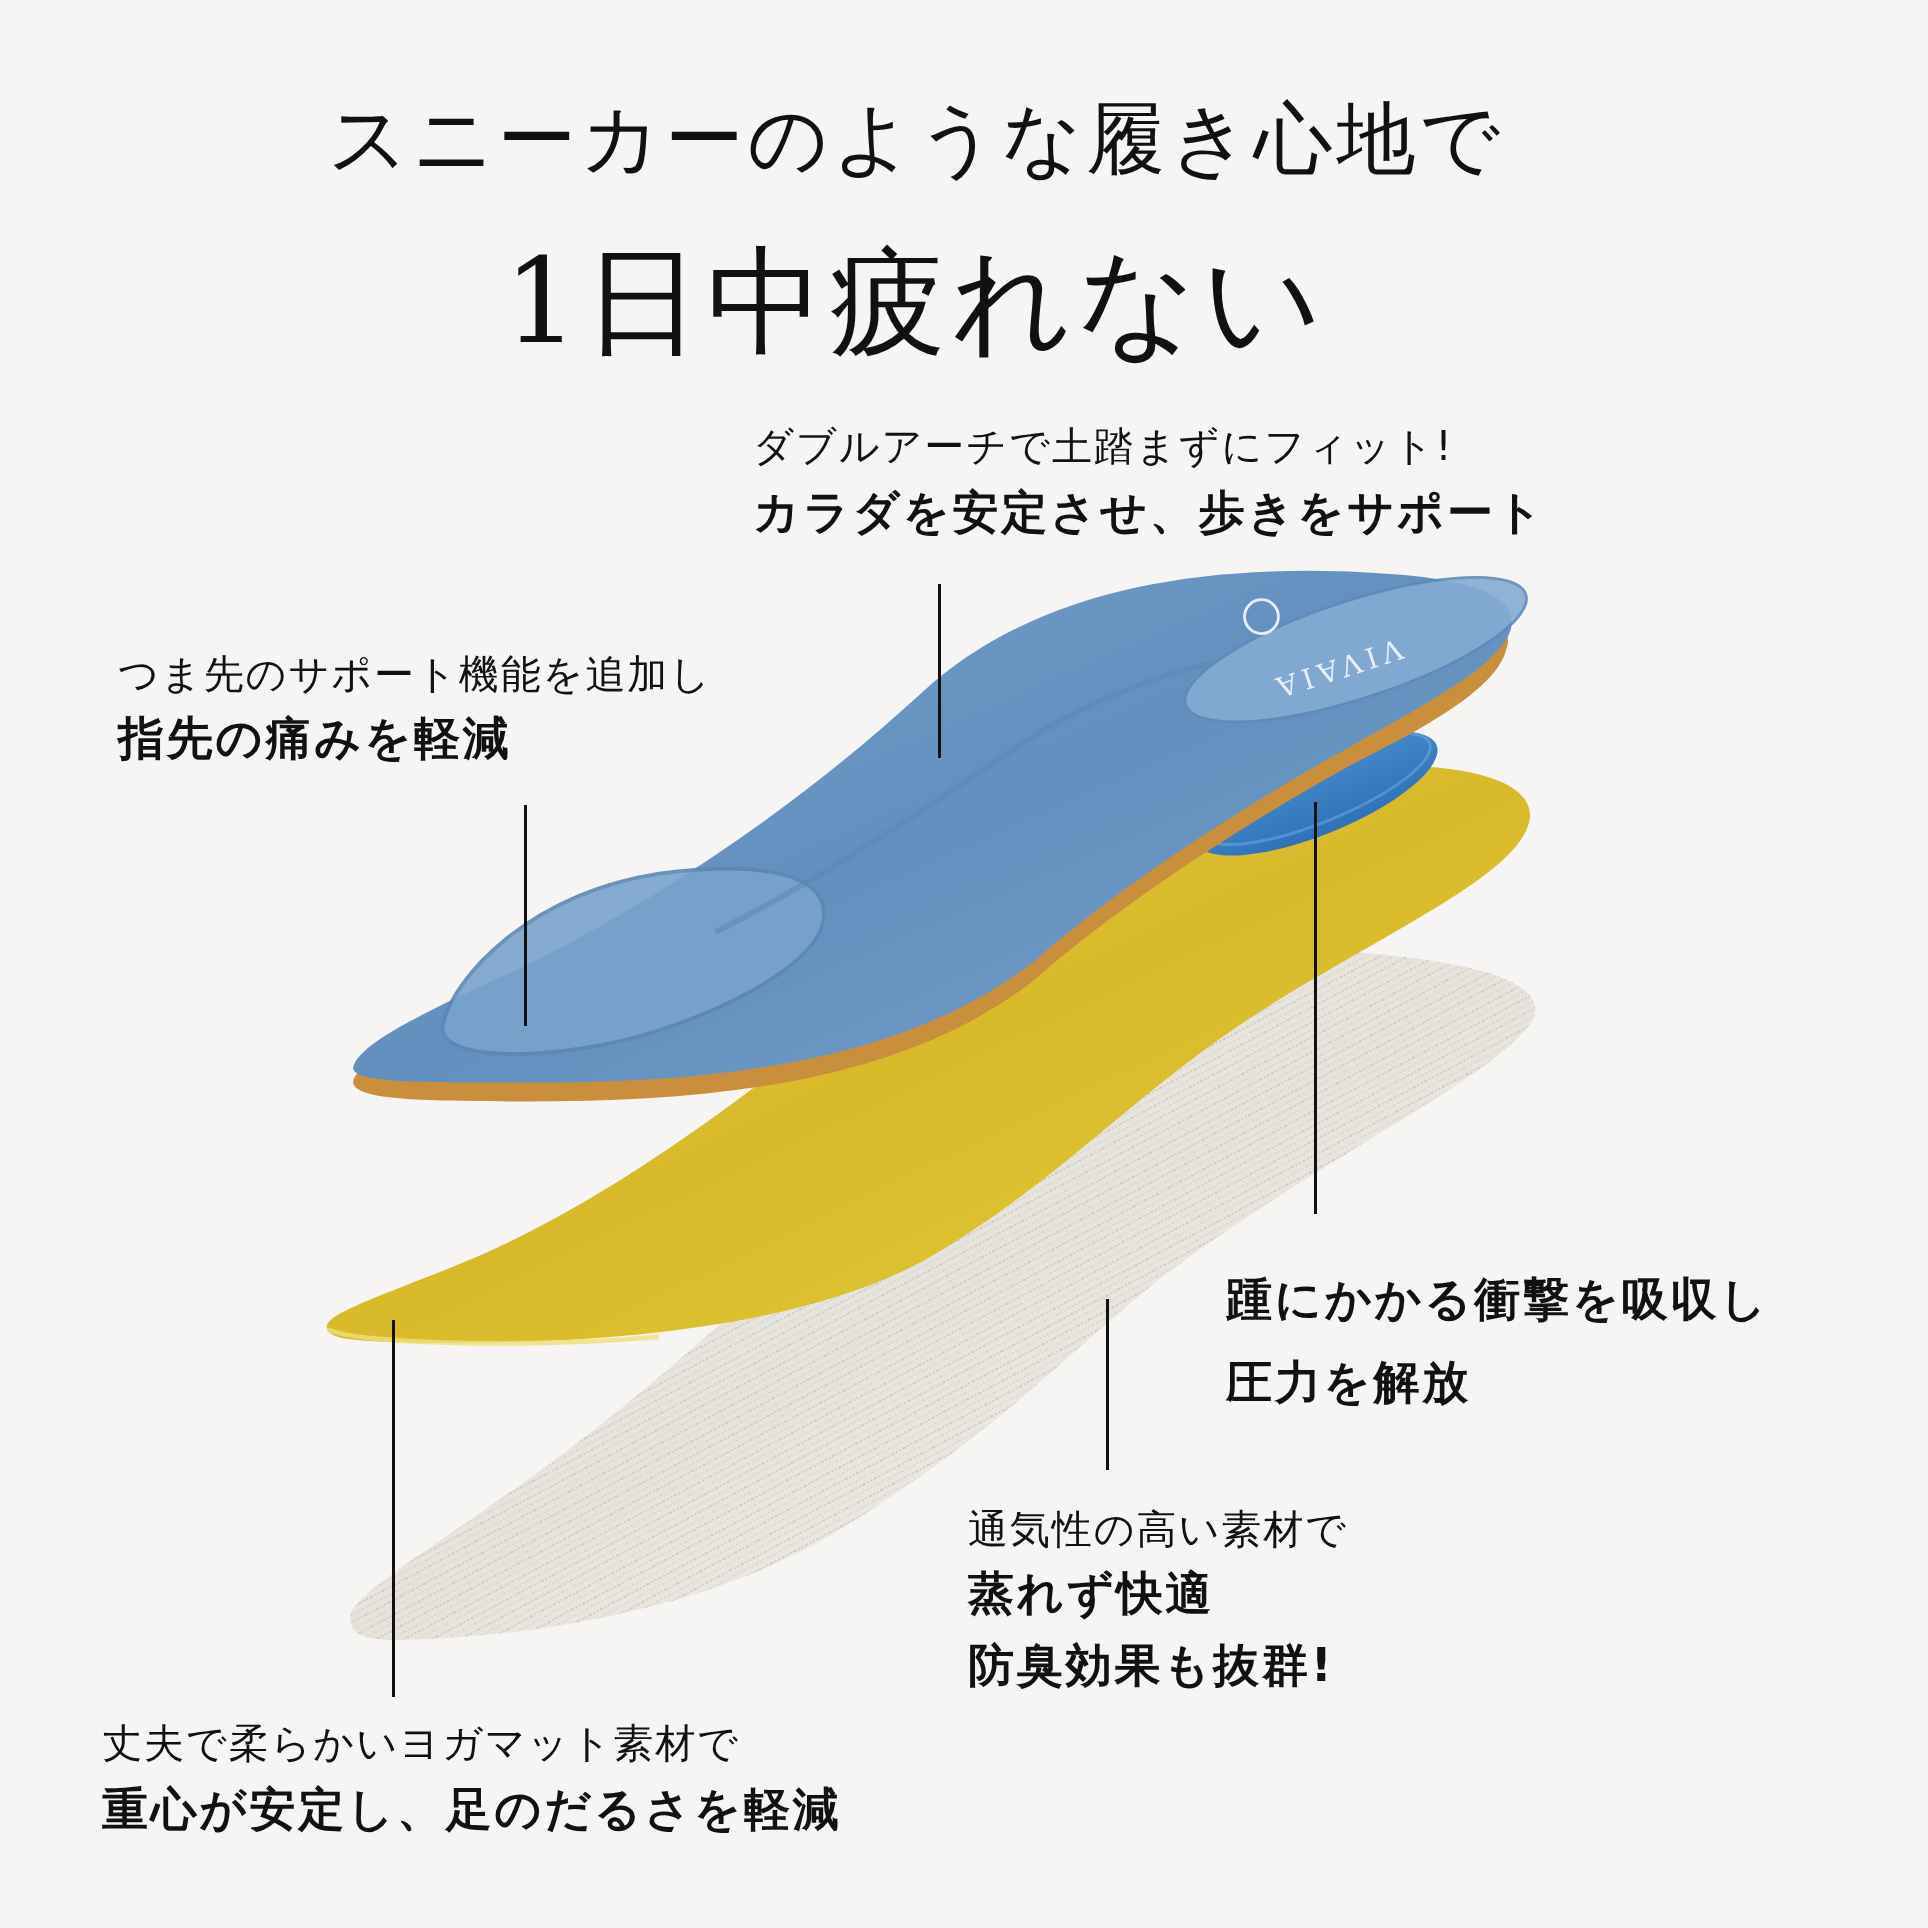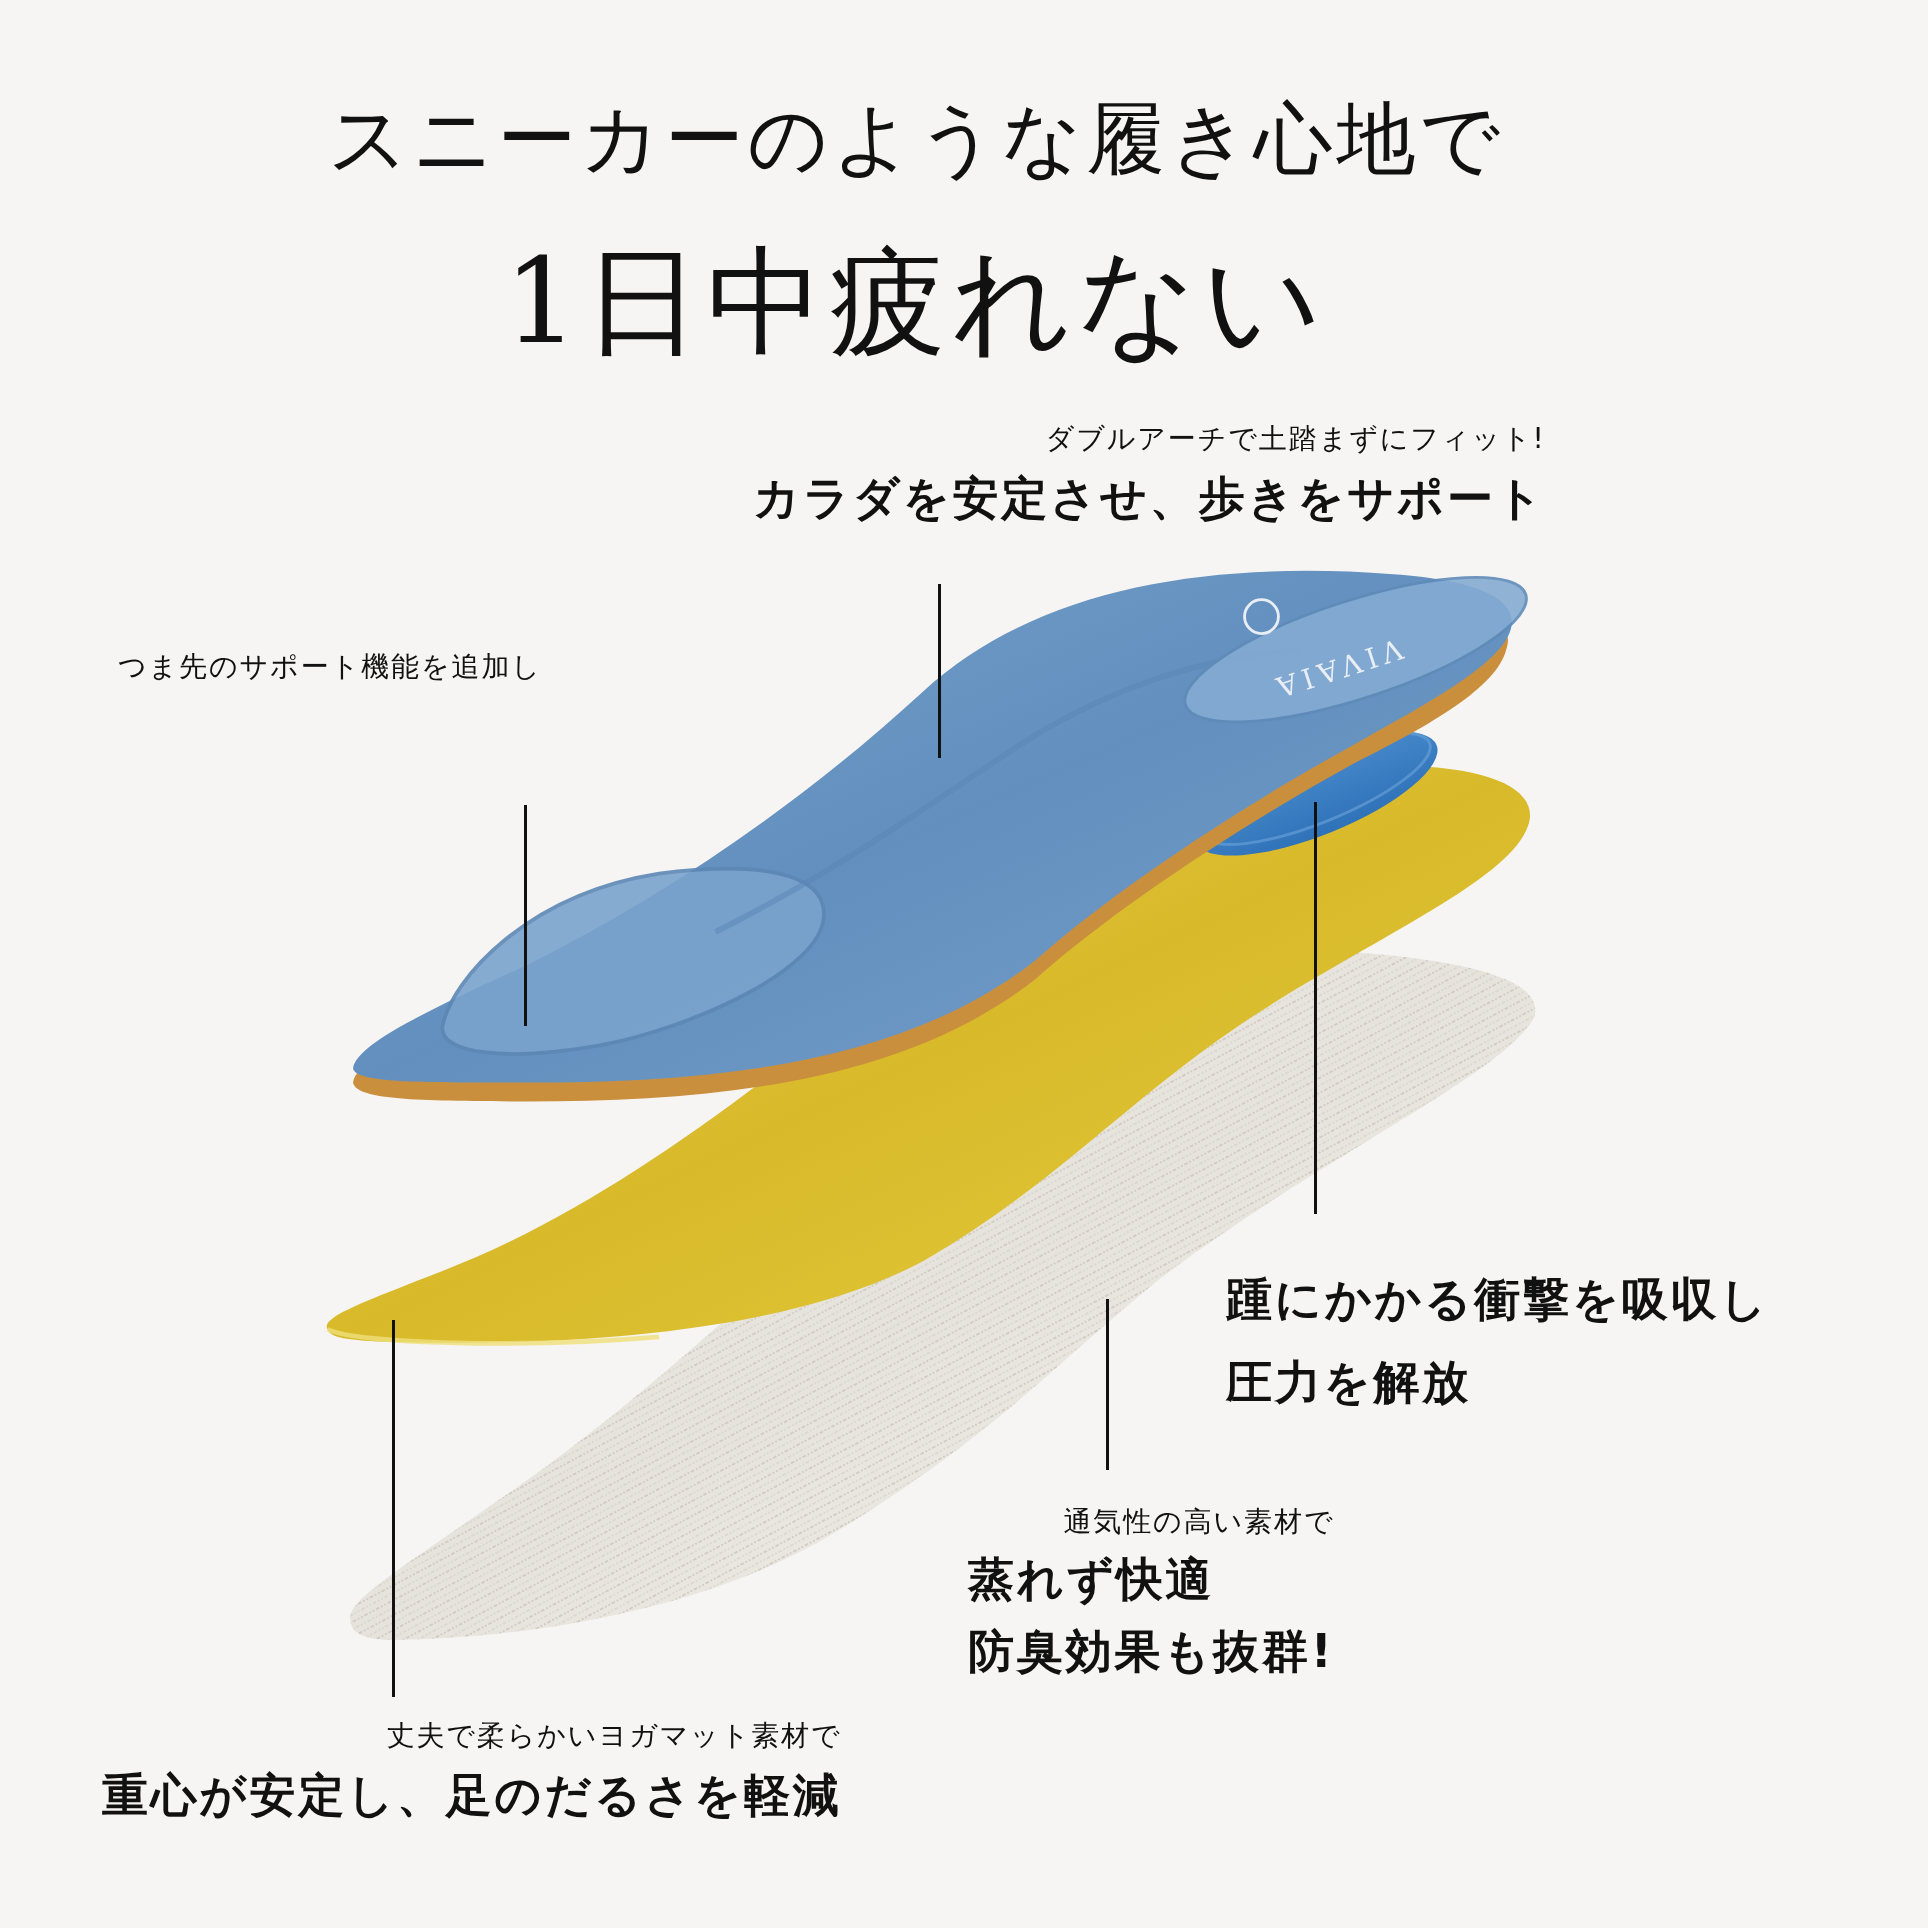--- a/index.html
+++ b/index.html
@@ -12,21 +12,21 @@
   }
   .headline {
     position: absolute; left: 0; width: 1832px; text-align: center;
     font-family: "DejaVu Serif", "Liberation Serif", serif;
     color: #111; margin: 0;
   }
   .headline-1 { top: 87px; font-size: 79px; letter-spacing: 3.8px; font-weight: 400; }
   .headline-2 { top: 224px; font-size: 117px; letter-spacing: 5.6px; font-weight: 400; }
 
   .callout { position: absolute; }
-  .callout .sub { font-size: 28px; font-weight: 400; letter-spacing: 1.9px; white-space: nowrap; line-height: 1.2; text-align: right; }
+  .callout .sub { font-size: 40px; font-weight: 400; letter-spacing: 1.9px; white-space: nowrap; line-height: 1.2; }
   .callout .main { font-size: 46px; font-weight: 700; letter-spacing: 2.8px; white-space: nowrap; line-height: 1.35; }
 
   .leader { position: absolute; width: 2.8px; background: #111; }
 
   svg.art { position: absolute; left: 0; top: 0; }
 </style>
 </head>
 <body>
 
 <h1 class="headline headline-1">スニーカーのような履き心地で</h1>
@@ -98,20 +98,21 @@
 <div class="leader" style="left:1106px; top:1299px; height:171px;"></div>
 <div class="leader" style="left:392px; top:1320px; height:377px;"></div>
 
 <div class="callout" style="left:753px; top:422px;">
   <div class="sub">ダブルアーチで土踏まずにフィット!</div>
   <div class="main" style="margin-top:11.3px;">カラダを安定させ、歩きをサポート</div>
 </div>
 
 <div class="callout" style="left:118px; top:650px;">
   <div class="sub">つま先のサポート機能を追加し</div>
+  <div class="main" style="margin-top:9.4px;">指先の痛みを軽減</div>
 </div>
 
 <div class="callout" style="left:1226px; top:1268px;">
   <div class="main">踵にかかる衝撃を吸収し</div>
   <div class="main" style="margin-top:21px;">圧力を解放</div>
 </div>
 
 <div class="callout" style="left:968px; top:1505px;">
   <div class="sub">通気性の高い素材で</div>
   <div class="main" style="margin-top:9.4px;">蒸れず快適</div>

